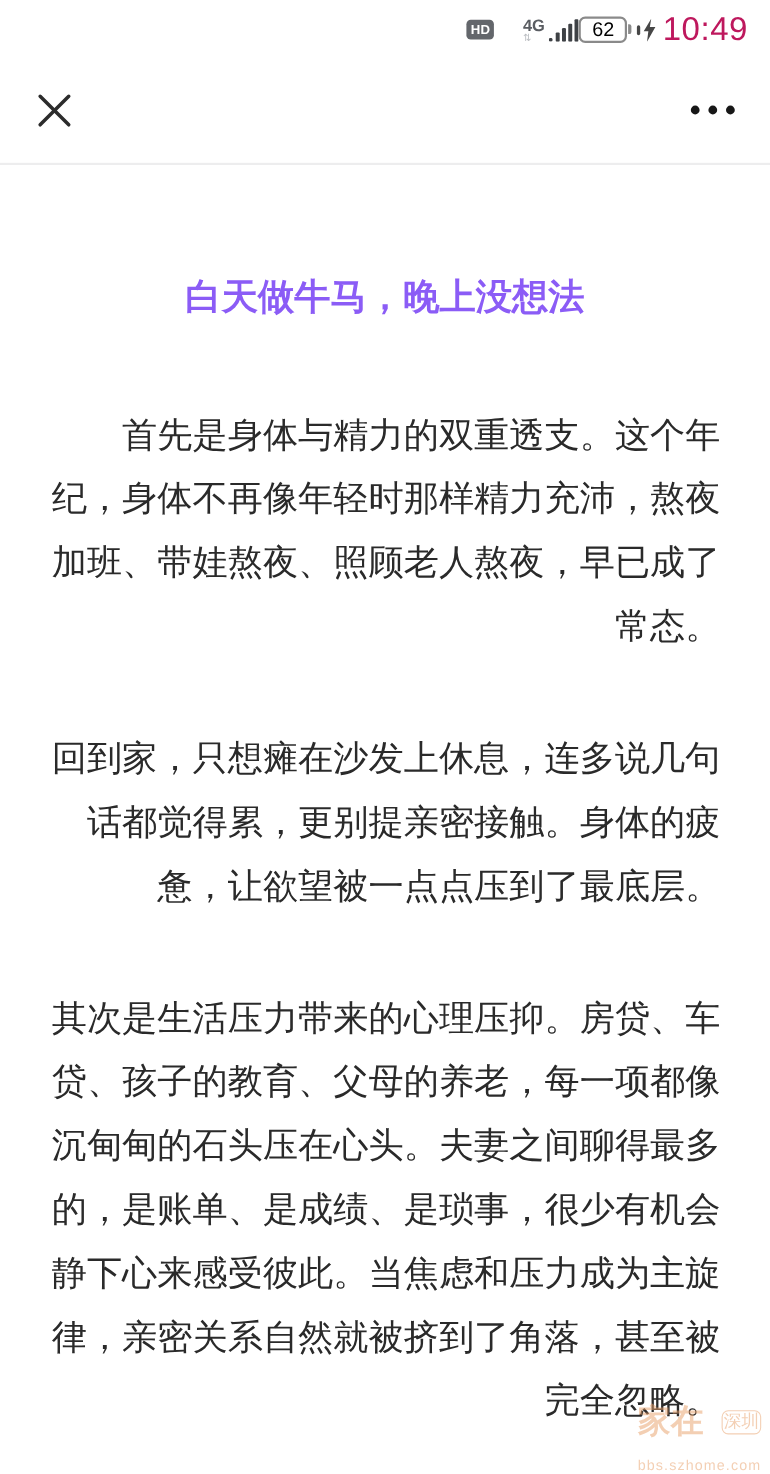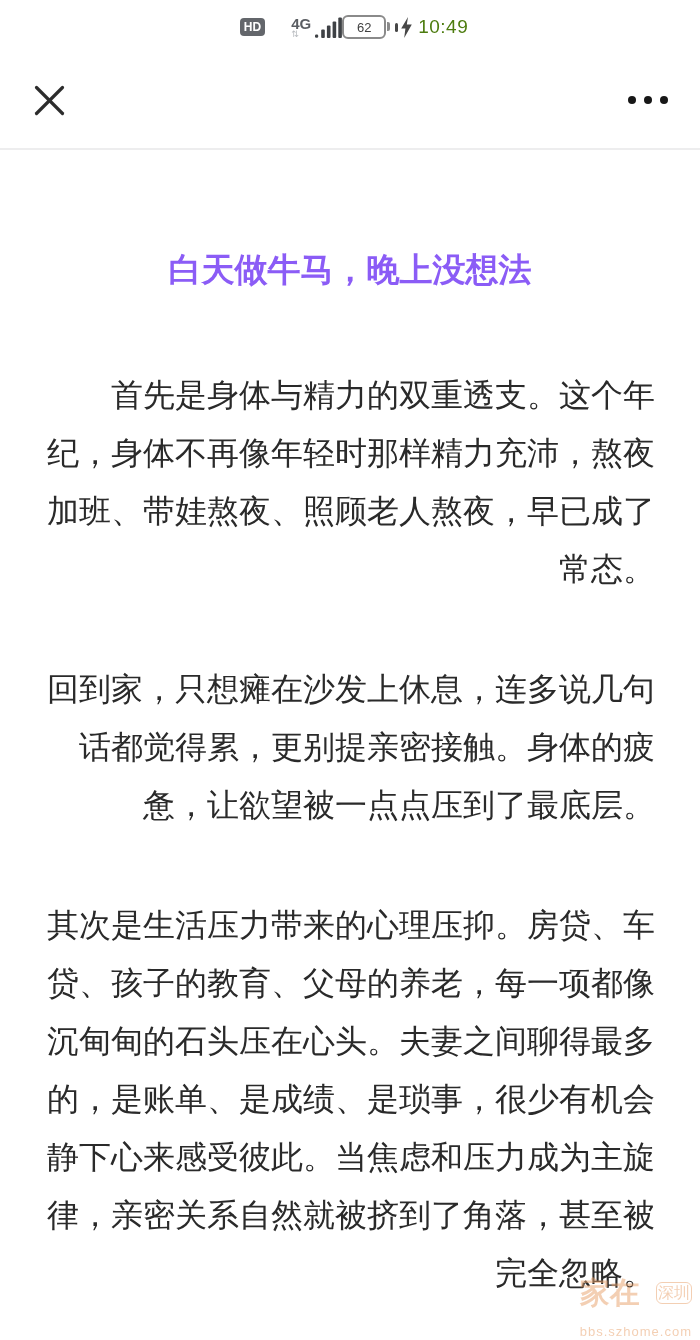--- a/index.html
+++ b/index.html
@@ -7,21 +7,21 @@
     width: 700px; height: 1340px;
     background: #ffffff;
     font-family: "Liberation Sans", "DejaVu Sans", sans-serif;
     position: relative;
     overflow: hidden;
   }
 
   
   .status-bar {
     height: 52px;
-    display: flex; align-items: center; justify-content: center;
+    display: flex; align-items: center; justify-content: flex-end;
     padding: 2px 20px 0 28px;
     box-sizing: border-box;
   }
   .sb-left, .sb-right { display: flex; align-items: center; }
   .hd-badge {
     background: #63666b; color: #fff;
     font-size: 12px; font-weight: bold;
     border-radius: 4px;
     padding: 3px 4px;
     line-height: 1;
@@ -29,34 +29,34 @@
   .network { margin-left: 26px; line-height: 1; text-align: left; }
   .network .net-label { font-size: 15px; font-weight: bold; color: #5a5d62; display: block; }
   .network .net-arrows { font-size: 9px; color: #b9bcc0; display: block; margin-top: -1px; letter-spacing: -1px; }
   .signal { margin-left: 4px; display: block; }
 
   .battery {
     position: relative;
     width: 44px; height: 24px;
     border: 2px solid #8a8a8a; border-radius: 6px;
     display: flex; align-items: center; justify-content: center;
-    font-size: 13px; color: #404040;
+    font-size: 18px; color: #000000;
     box-sizing: border-box;
     margin-right: 9px;
   }
   .battery::after {
     content: "";
     position: absolute; right: -6px; top: 5px;
     width: 3px; height: 9px;
     background: #8a8a8a;
     border-radius: 0 2px 2px 0;
   }
   .charge-tick { width: 3px; height: 9px; background: #474747; border-radius: 2px; margin-right: 2px; }
   .bolt { margin-right: 5px; display: block; }
-  .clock { font-size: 19px; color: #4d7c0f; letter-spacing: 0.5px; }
+  .clock { font-size: 30px; color: #be185d; letter-spacing: 0.5px; }
 
   
   .nav-bar {
     height: 98px;
     display: flex; align-items: center; justify-content: space-between;
     padding: 0 28px;
     border-bottom: 2px solid #ededee;
     box-sizing: border-box;
   }
   .icon-btn { background: none; border: none; padding: 4px; cursor: pointer; display: flex; align-items: center; }

